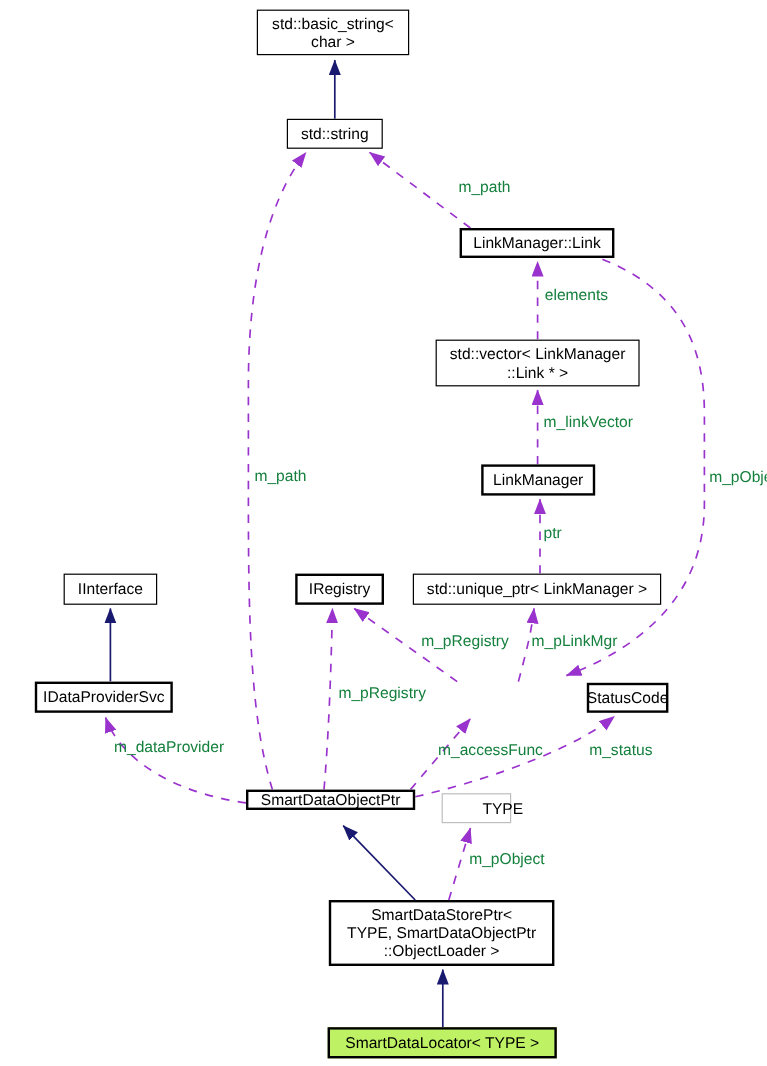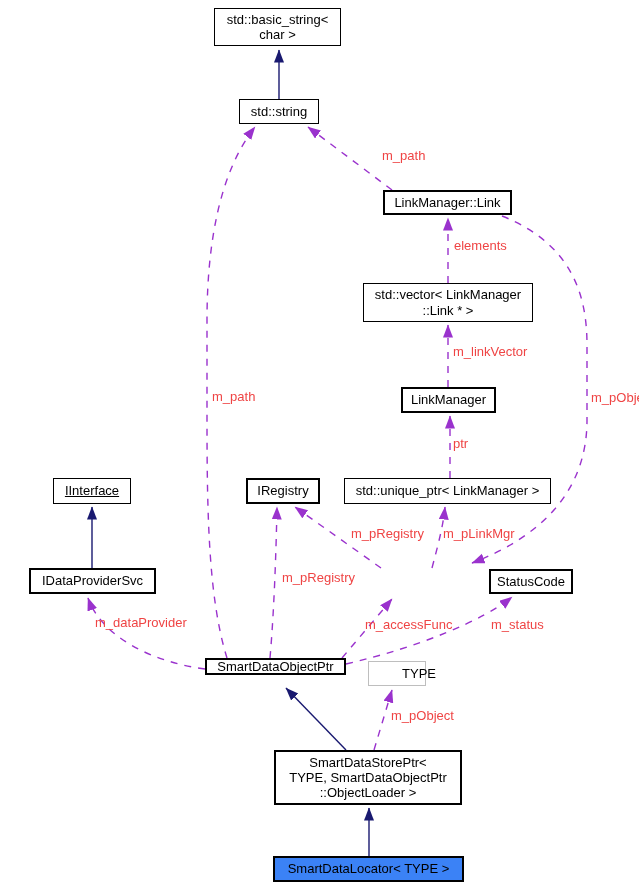--- a/index.html
+++ b/index.html
@@ -26,25 +26,25 @@
     font-size: 13px;
     line-height: 1.18;
     display: flex;
     align-items: center;
     justify-content: center;
     text-align: center;
     white-space: pre-line;
     z-index: 2;
   }
   .node.b2 { border-width: 2px; }
-  .node.selected { background: #3b82f6; }
+  .node.selected { background: #bef264; }
   .node.gray-border { border-color: #bebebe; }
   .edge-label {
     position: absolute;
-    color: #ef4444;
+    color: #15803d;
     font-size: 13px;
     line-height: 1;
     white-space: nowrap;
     z-index: 3;
   }
 </style>
 </head>
 <body>
 
 <div id="canvas">
@@ -92,26 +92,26 @@
 
   <div class="node" style="left:339px; top:283px; width:170px; height:39px;">std::vector&lt; LinkManager
 ::Link * &gt;</div>
 
   <div class="node b2" style="left:377px; top:387px; width:95px; height:26px;">LinkManager</div>
 
   <div class="node b2" style="left:222px; top:478px; width:74px; height:26px;">IRegistry</div>
 
   <div class="node" style="left:320px; top:478px; width:207px; height:26px;">std::unique_ptr&lt; LinkManager &gt;</div>
 
-  <div class="node" style="left:29px; top:478px; width:78px; height:26px;text-decoration:underline;">IInterface</div>
+  <div class="node" style="left:29px; top:478px; width:78px; height:26px;">IInterface</div>
 
-  <div class="node b2" style="left:5px; top:568px; width:127px; height:26px;">IDataProviderSvc</div>
+  <div class="node b2" style="left:5px; top:568px; width:115px; height:26px;">IDataProviderSvc</div>
 
 
-  <div class="node b2" style="left:465px; top:569px; width:84px; height:25px;">StatusCode</div>
+  <div class="node b2" style="left:465px; top:569px; width:68px; height:25px;">StatusCode</div>
 
   <div class="node b2" style="left:181px; top:658px; width:141px; height:17px;">SmartDataObjectPtr</div>
 
   <div class="node gray-border" style="left:344px; top:661px; width:58px; height:25px;padding-left:44px;">TYPE</div>
 
   <div class="node b2" style="left:250px; top:750px; width:188px; height:55px;">SmartDataStorePtr&lt;
 TYPE, SmartDataObjectPtr
 ::ObjectLoader &gt;</div>
 
   <div class="node b2 selected" style="left:249px; top:856px; width:191px; height:26px;">SmartDataLocator&lt; TYPE &gt;</div>

